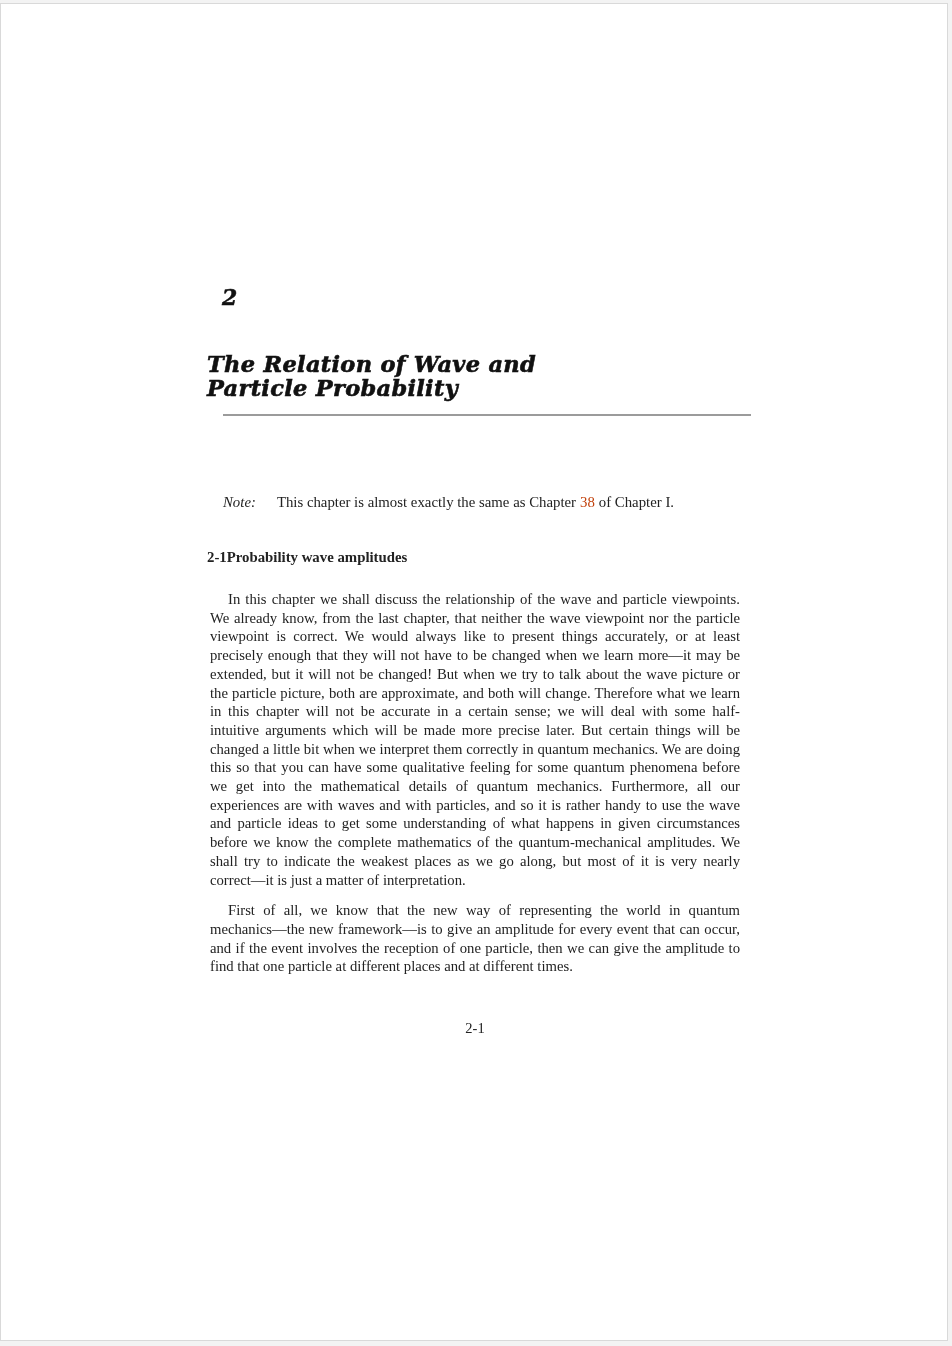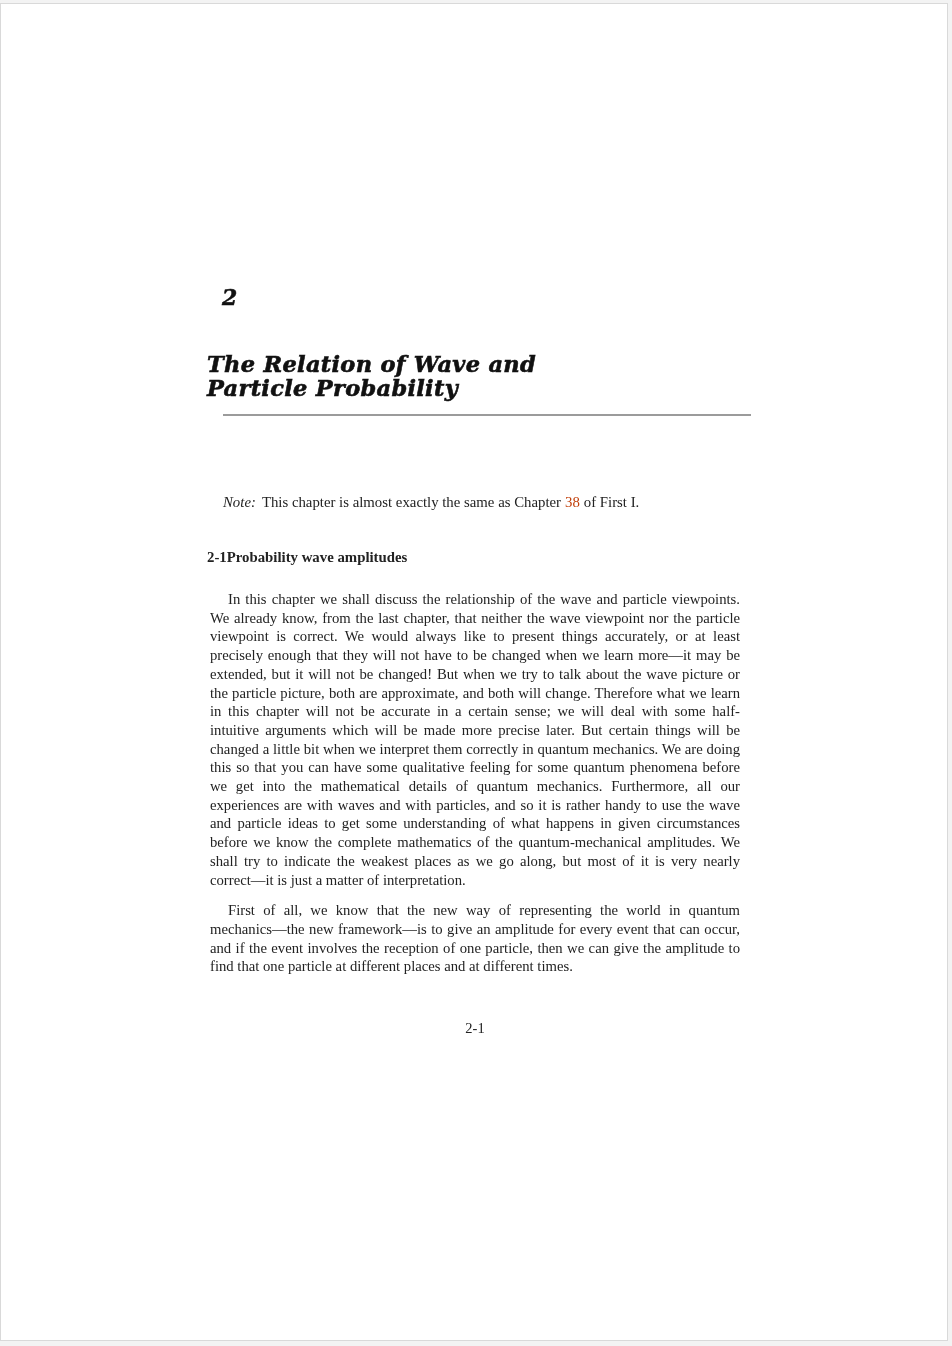--- a/index.html
+++ b/index.html
@@ -70,21 +70,21 @@
     left: 0;
     top: 489px;
     width: 554px;
     font-size: 14.8px;
     line-height: 19px;
     text-indent: 25px;
     white-space: nowrap;
   }
   .note-label {
     font-style: italic;
-    margin-right: 6px;
+    margin-right: 21px;
   }
   .note-before, .note-link {
     margin-right: 4px;
   }
   .note-link {
     color: #c2410c;
     text-decoration: none;
     cursor: pointer;
   }
   .section-heading {
@@ -128,21 +128,21 @@
     <div class="chapter-number">2</div>
 
     <div class="chapter-title">
       <div>The Relation of Wave and</div>
       <div>Particle Probability</div>
     </div>
 
     <div class="title-rule"></div>
 
     <div class="note-line">
-      <span class="note-label">Note:</span><span class="note-before">This chapter is almost exactly the same as Chapter</span><a class="note-link">38</a><span class="note-after">of First I.</span>
+      <span class="note-label">Note:</span><span class="note-before">This chapter is almost exactly the same as Chapter</span><a class="note-link">38</a><span class="note-after">of Chapter I.</span>
     </div>
 
     <div class="section-heading">
       <span class="heading-number">2-1</span><span class="heading-title">Probability wave amplitudes</span>
     </div>
 
     <div class="body-text">
       <p>In this chapter we shall discuss the relationship of the wave and particle viewpoints. We already know, from the last chapter, that neither the wave viewpoint nor the particle viewpoint is correct. We would always like to present things accurately, or at least precisely enough that they will not have to be changed when we learn more—it may be extended, but it will not be changed! But when we try to talk about the wave picture or the particle picture, both are approximate, and both will change. Therefore what we learn in this chapter will not be accurate in a certain sense; we will deal with some half-intuitive arguments which will be made more precise later. But certain things will be changed a little bit when we interpret them correctly in quantum mechanics. We are doing this so that you can have some qualitative feeling for some quantum phenomena before we get into the mathematical details of quantum mechanics. Furthermore, all our experiences are with waves and with particles, and so it is rather handy to use the wave and particle ideas to get some understanding of what happens in given circumstances before we know the complete mathematics of the quantum-mechanical amplitudes. We shall try to indicate the weakest places as we go along, but most of it is very nearly correct—it is just a matter of interpretation.</p>
       <p>First of all, we know that the new way of representing the world in quantum mechanics—the new framework—is to give an amplitude for every event that can occur, and if the event involves the reception of one particle, then we can give the amplitude to find that one particle at different places and at different times.</p>
     </div>

